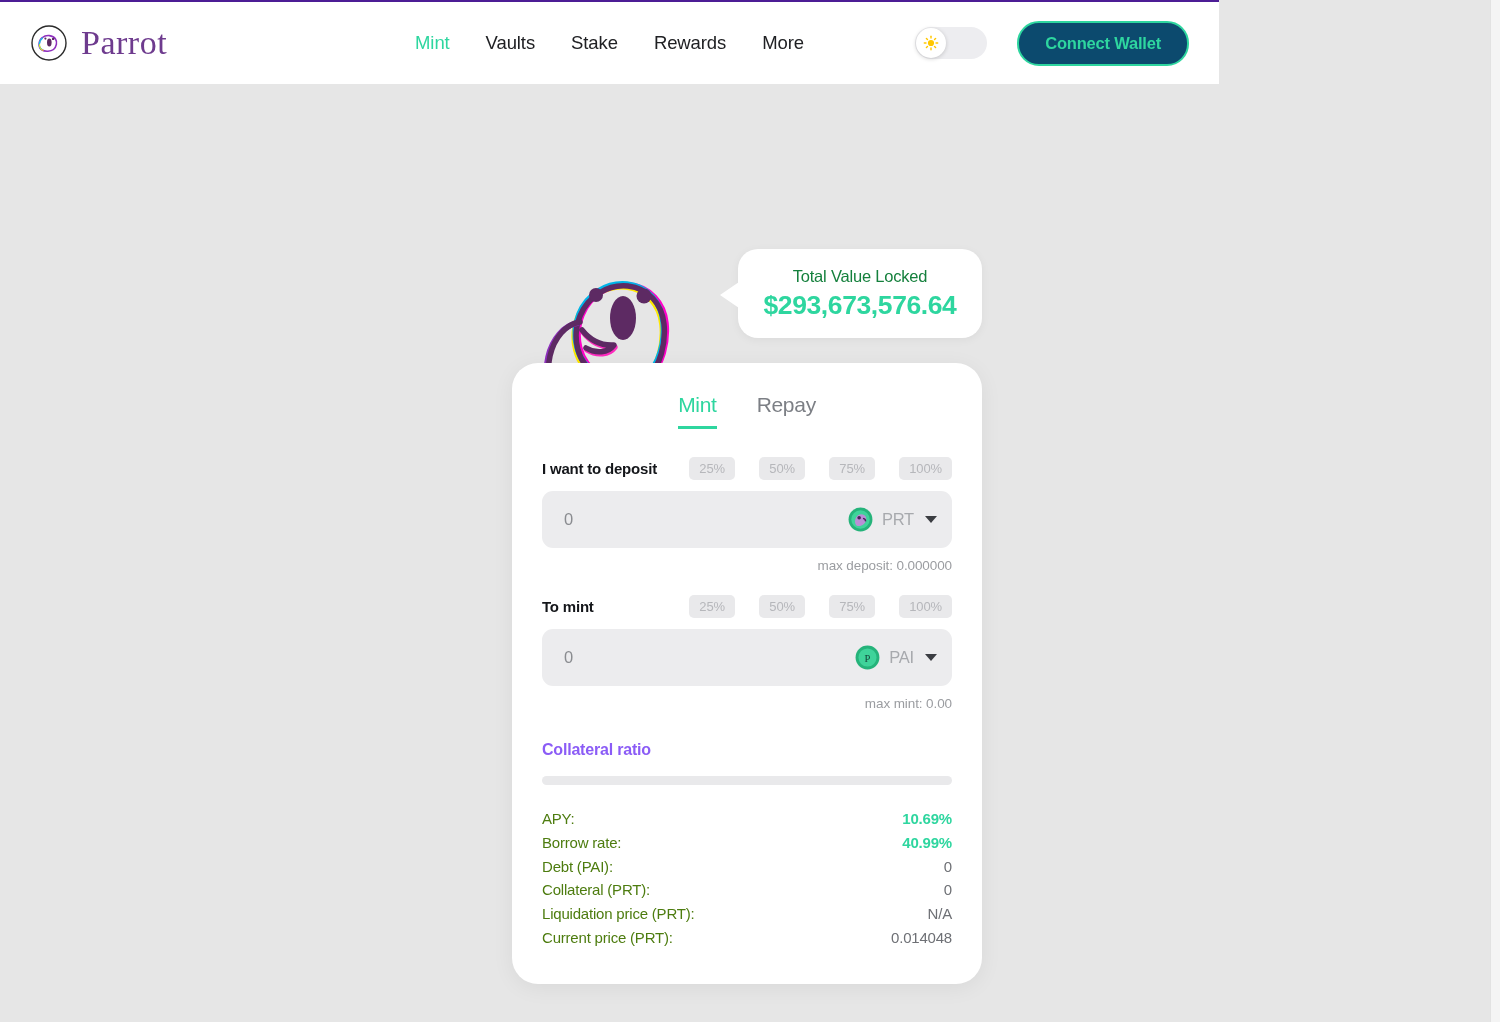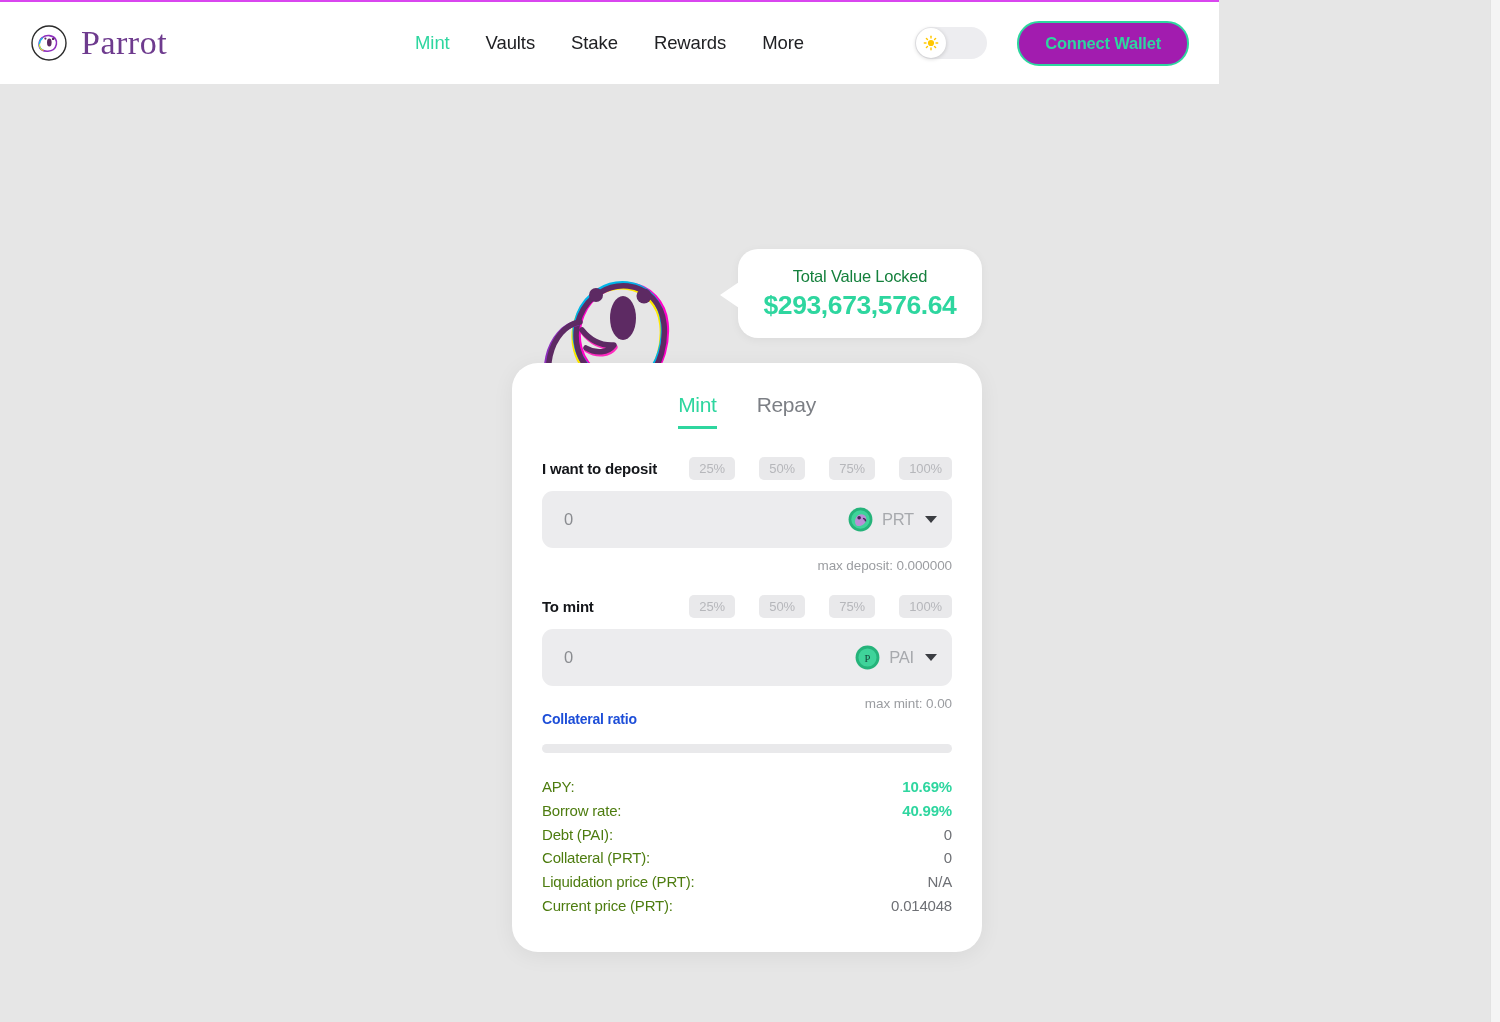--- a/index.html
+++ b/index.html
@@ -16,21 +16,21 @@
     position: relative;
   }
 
   
   #app {
     position: absolute;
     left: 0; top: 0;
     width: 1219px;
     height: 1022px;
     background: #e6e6e6;
-    border-top: 2px solid #d946ef;
+    border-top: 2px solid #4c1d95;
     overflow: hidden;
   }
 
   #scroll-gutter {
     position: absolute;
     right: 0; top: 0;
     width: 10px;
     height: 1022px;
     background: #f4f4f4;
     border-left: 1px solid #e2e2e2;
@@ -107,21 +107,21 @@
     background: #ffffff;
     box-shadow: 0 1px 4px rgba(0,0,0,.18);
     display: flex;
     align-items: center;
     justify-content: center;
   }
 
   .connect-outline {
     border: 2px solid #2ed69f;
     color: #2ed69f;
-    background: #a21caf;
+    background: #0c4a6e;
     border-radius: 22px;
     padding: 11px 26px;
     font-size: 16.5px;
     font-weight: bold;
     letter-spacing: -0.2px;
     cursor: pointer;
     white-space: nowrap;
   }
 
   
@@ -306,23 +306,24 @@
     text-align: right;
     font-size: 13.5px;
     color: #9b9da1;
     margin-top: 10px;
     letter-spacing: -0.1px;
   }
 
   .section-gap { height: 22px; }
 
   .ratio-title {
-    font-size: 14px;
+    font-size: 16px;
     font-weight: bold;
-    color: #1d4ed8;
+    color: #8b5cf6;
+    margin-top: 30px;
     margin-bottom: 17px;
     letter-spacing: -0.2px;
   }
   .ratio-track {
     height: 9px;
     background: #e9e9eb;
     border-radius: 5px;
     overflow: hidden;
   }
   .ratio-fill {

